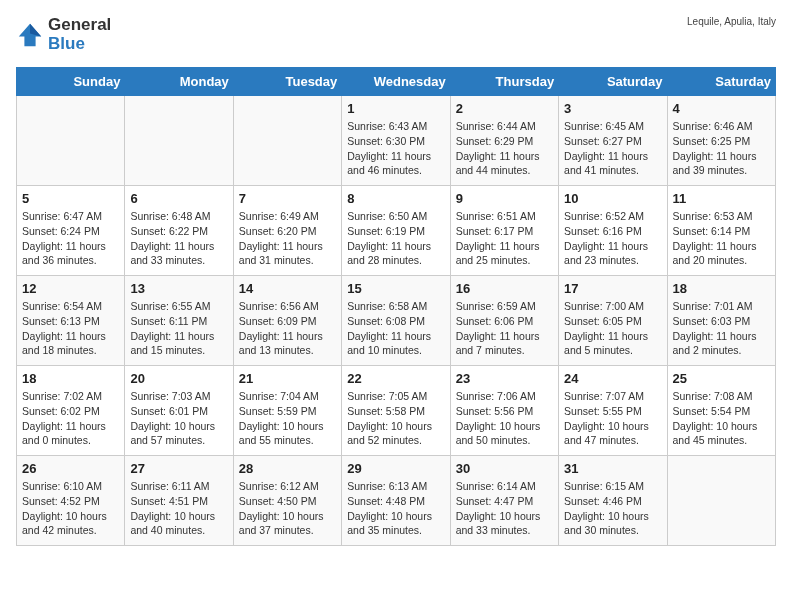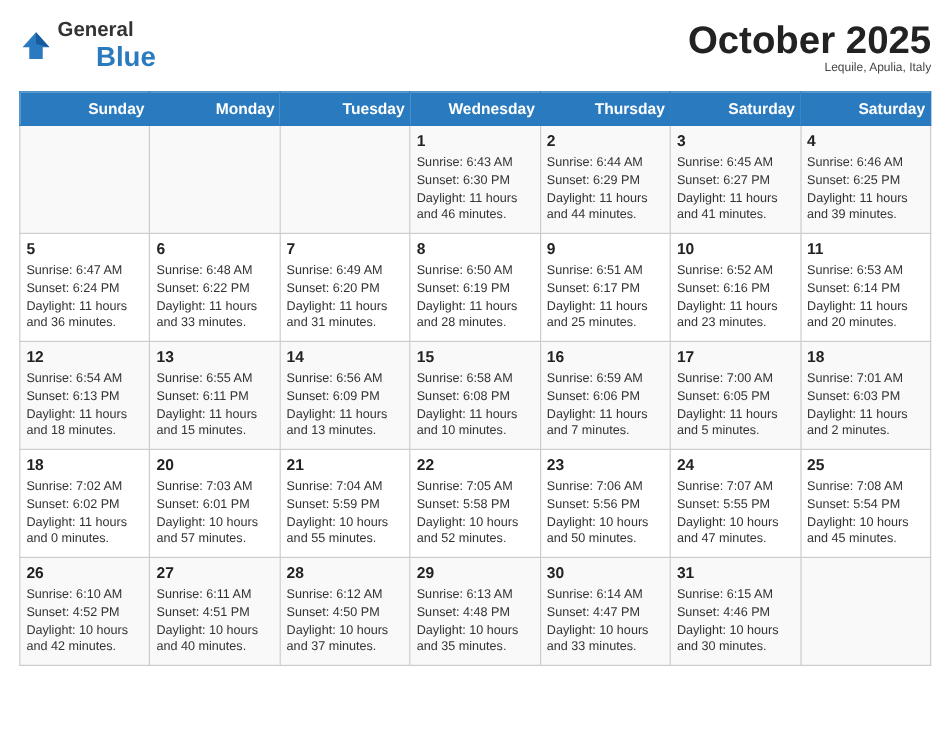--- a/index.html
+++ b/index.html
@@ -90,25 +90,24 @@
 
 <div class="container">
   <div class="header">
     <div class="logo">
       <svg class="logo-icon" viewBox="0 0 40 40">
         <polygon points="20,4 36,22 28,22 28,36 12,36 12,22 4,22" fill="#2a7abf"></polygon>
         <polygon points="20,4 36,22 20,18" fill="#1a5a9f"></polygon>
       </svg>
       <div>
         <div style="font-size:17px;font-weight:bold;color:#333;line-height:1.1;">General</div>
-        <div style="font-size:23px;font-weight:bold;color:#2a7abf;line-height:1.1;margin-left:32px;">Blue</div>
+        <div style="font-size:17px;font-weight:bold;color:#2a7abf;line-height:1.1;">Blue</div>
       </div>
     </div>
     <div class="title-block">
-      <div class="month-title">October 2025</div>
       <div class="location">Lequile, Apulia, Italy</div>
     </div>
   </div>
 
   <table>
     <thead>
       <tr id="weekday-row">
       <th>Sunday</th>
           <th>Monday</th>
           <th>Tuesday</th>

